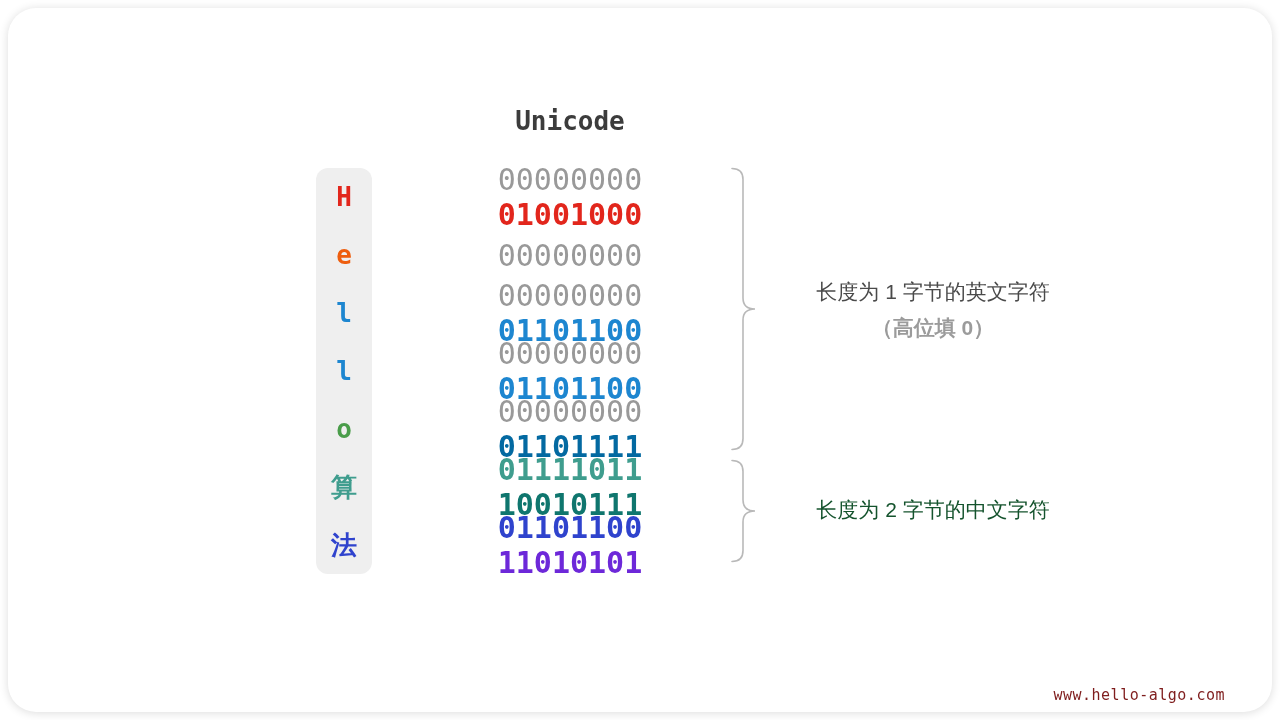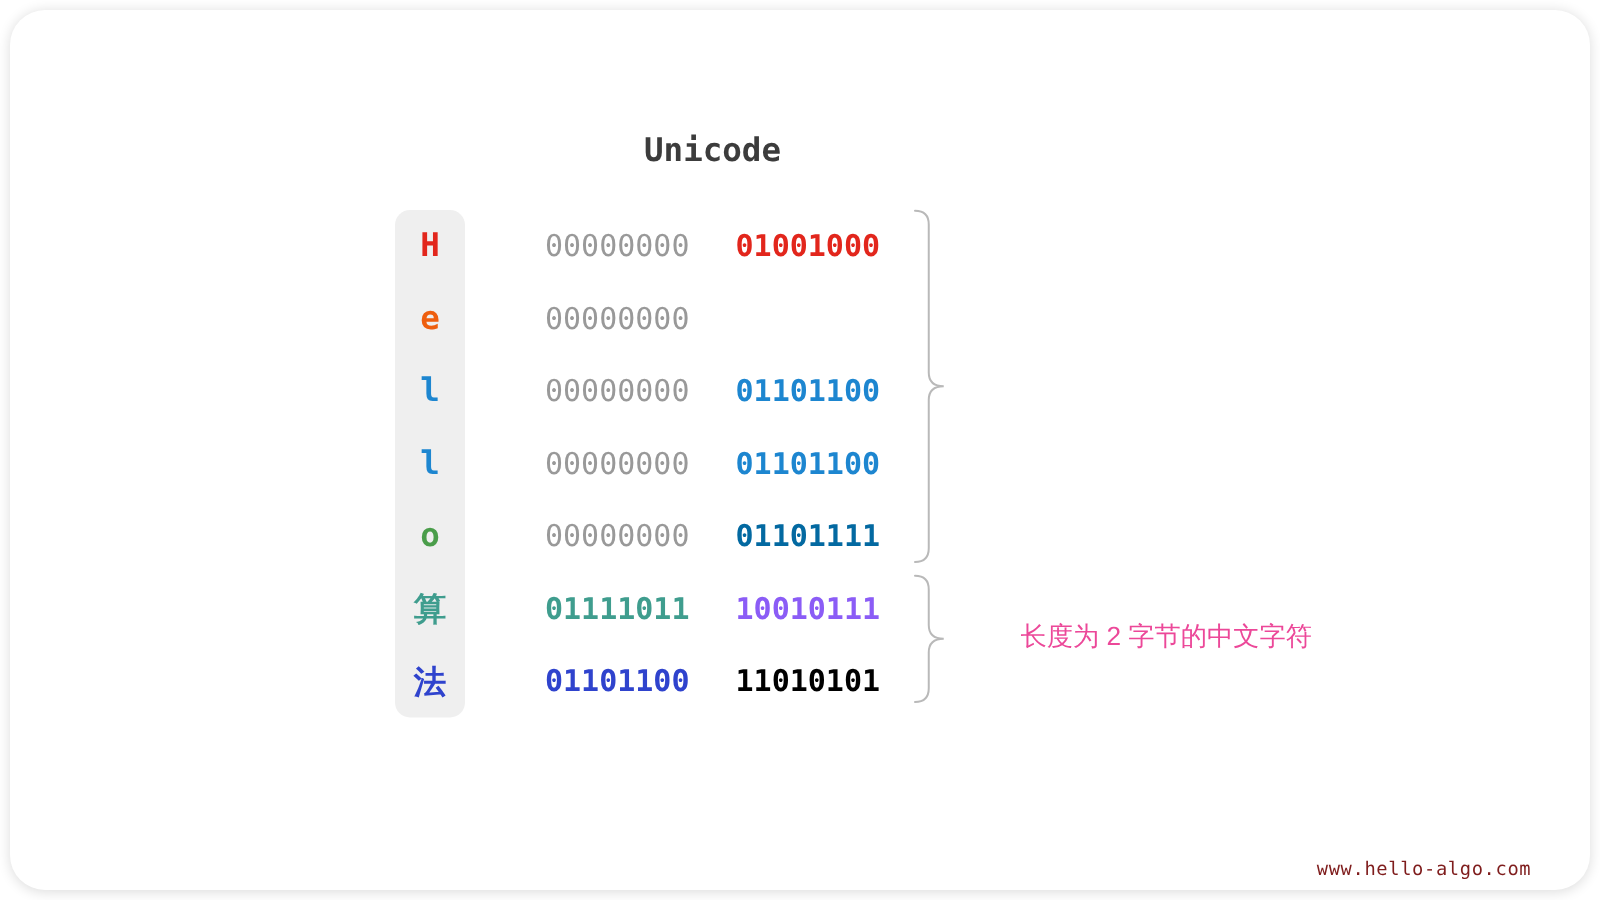--- a/index.html
+++ b/index.html
@@ -41,23 +41,24 @@
     font-size: 26px; font-weight: bold;
     font-family: "DejaVu Sans Mono", monospace;
   }
 
   .bin-col {
     position: absolute; left: 428px; top: 160px;
     width: 268px; height: 406px;
   }
   .bin-row {
     height: 58px;
-    display: flex; align-items: center; justify-content: space-between;
+    display: flex; align-items: center; justify-content: center;
     font-family: "DejaVu Sans Mono", monospace;
-    font-size: 24px;
+    font-size: 30px;
+    flex-direction: column;
   }
   .byte-high { font-weight: normal; }
   .byte-low  { font-weight: bold; }
   .byte-high.strong { font-weight: bold; }
 
   .brace { position: absolute; }
   .brace svg { display: block; }
 
   .annotation {
     position: absolute; width: 360px;
@@ -106,40 +107,44 @@
     <div class="bin-row">
       <span class="byte-high" style="color: rgb(153, 153, 153);">00000000</span>
       <span class="byte-low" style="color: rgb(29, 134, 208);">01101100</span>
     </div>
     <div class="bin-row">
       <span class="byte-high" style="color: rgb(153, 153, 153);">00000000</span>
       <span class="byte-low" style="color: #0369a1;">01101111</span>
     </div>
     <div class="bin-row">
       <span class="byte-high strong" style="color: rgb(63, 157, 142);">01111011</span>
-      <span class="byte-low" style="color: #8b5cf6;">10010111</span>
+      <span class="byte-low" style="color: #0f766e;">10010111</span>
     </div>
     <div class="bin-row">
       <span class="byte-high strong" style="color: rgb(47, 67, 205);">01101100</span>
-      <span class="byte-low" style="color: #000000;">11010101</span>
+      <span class="byte-low" style="color: #6d28d9;">11010101</span>
     </div>
   </div>
 
   <div class="brace" style="left:722px; top:159px;">
     <svg width="30" height="284" viewBox="0 0 30 284">
       <path d="M 2 1.5 Q 13 1.5 13 12.5 L 13 131 Q 13 142 25 142 Q 13 142 13 153 L 13 271.5 Q 13 282.5 2 282.5" fill="none" stroke-width="1.6" stroke-linecap="round" style="stroke: rgb(185, 185, 185);"></path>
     </svg>
   </div>
 
   <div class="brace" style="left:722px; top:451px;">
     <svg width="30" height="104" viewBox="0 0 30 104">
       <path d="M 2 1.5 Q 13 1.5 13 12.5 L 13 41 Q 13 52 25 52 Q 13 52 13 63 L 13 91.5 Q 13 102.5 2 102.5" fill="none" stroke-width="1.6" stroke-linecap="round" style="stroke: rgb(185, 185, 185);"></path>
     </svg>
   </div>
 
+  <div class="annotation" style="left:745px; top:266px;">
+    <div class="line1" style="color: rgb(74, 74, 74);">长度为 1 字节的英文字符</div>
+    <div class="line2" style="color: rgb(155, 155, 155);">（高位填 0）</div>
+  </div>
 
   <div class="annotation" style="left:745px; top:484px;">
-    <div class="line1" style="color: #ec4899;">长度为 2 字节的中文字符</div>
+    <div class="line1" style="color: #14532d;">长度为 2 字节的中文字符</div>
   </div>
 
   <div class="watermark mono" style="color: #7f1d1d;">www.hello-algo.com</div>
 
 </div>
 
 </body></html>

